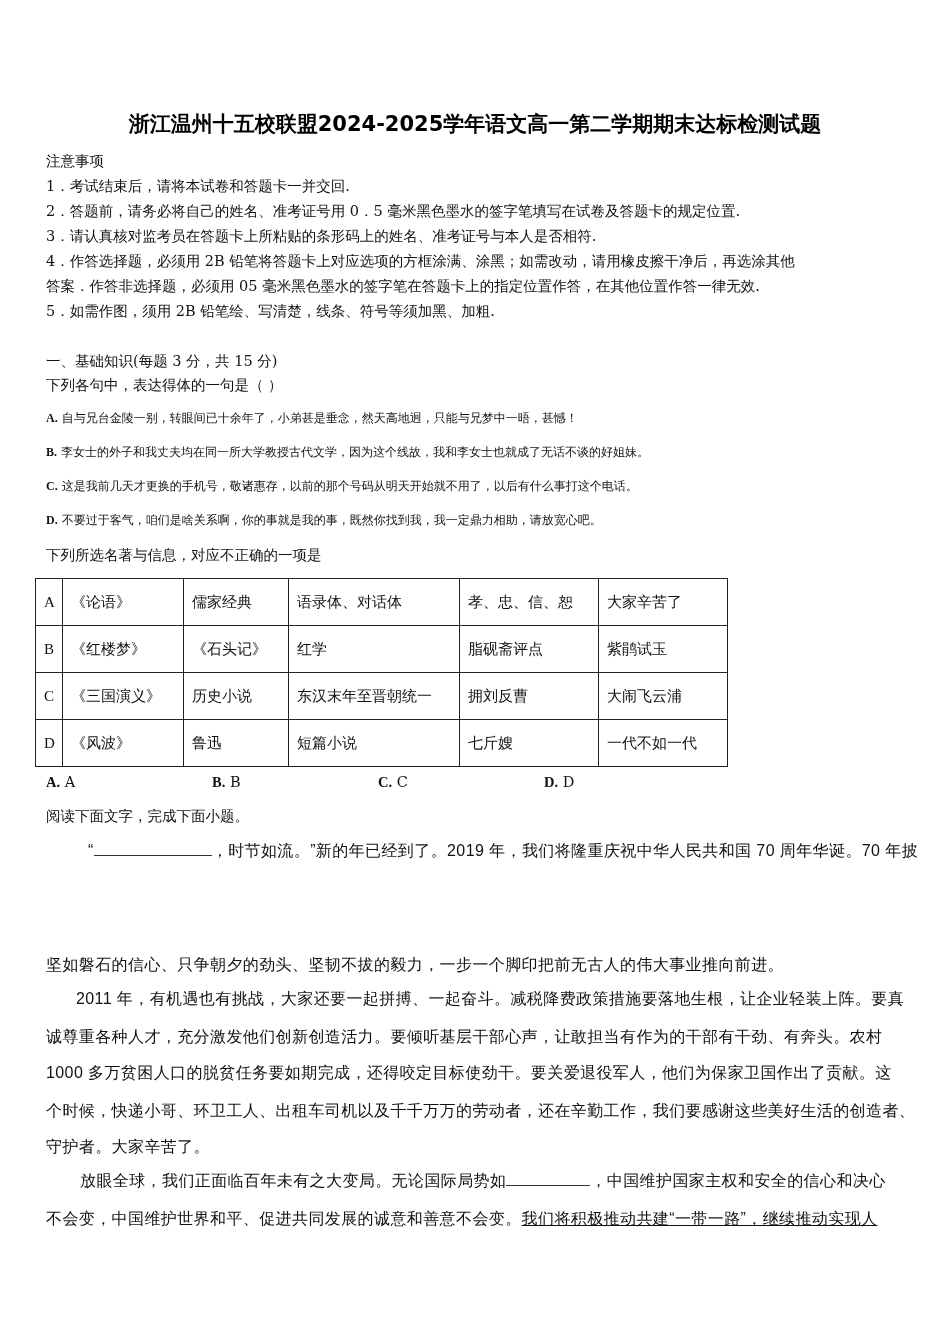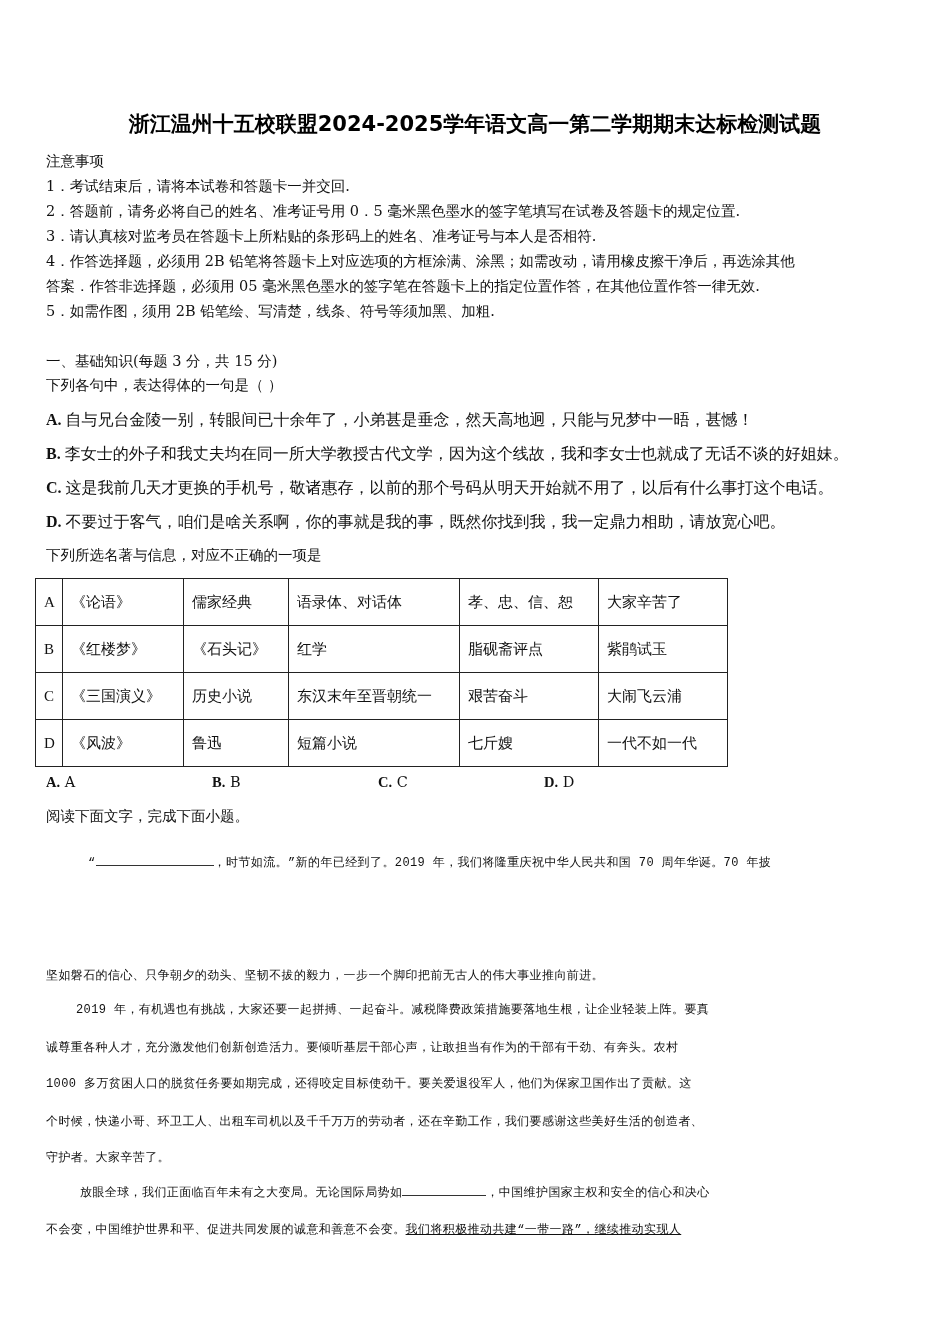--- a/index.html
+++ b/index.html
@@ -1,28 +1,28 @@
 <!DOCTYPE html>
 <html><head>
 <meta charset="utf-8">
 <style>
   html, body { margin: 0; padding: 0; background: #ffffff; }
   body { width: 950px; height: 1344px; position: relative; overflow: hidden; color: #111; font-family: "DejaVu Serif", "Liberation Serif", serif; }
   .page { position: absolute; left: 0; top: 0; width: 950px; height: 1344px; }
   .title { position: absolute; left: 0; width: 950px; top: 110px; text-align: center; font-family: "DejaVu Sans", "Liberation Sans", sans-serif; font-weight: bold; font-size: 21px; letter-spacing: 0px; color: #000; }
   .line { position: absolute; left: 46px; white-space: nowrap; font-size: 14.5px; color: #111; }
-  .opt { font-size: 16px; }
+  .opt { font-size: 12px; }
   .opt b { font-family: "Liberation Serif", serif; font-weight: bold; margin-right: 4px; }
   table.info { position: absolute; left: 35px; top: 578px; border-collapse: collapse; font-size: 15px; }
   table.info td { border: 1.5px solid #222; height: 46px; padding: 0 0 0 8px; vertical-align: middle; white-space: nowrap; }
   table.info td.k { width: 18px; padding-left: 8px; font-family: "Liberation Serif", serif; font-size: 15px; }
   .answers { position: absolute; top: 774px; left: 46px; font-size: 14.5px; width: 700px; }
   .answers span { position: absolute; white-space: nowrap; }
   .answers b { font-weight: bold; font-family: "Liberation Serif", serif; }
-  .para { position: absolute; left: 46px; width: 860px; white-space: nowrap; font-size: 12px; letter-spacing: 0.4px; font-family: Liberation Mono, monospace; margin-top: 12px; }
+  .para { position: absolute; left: 46px; width: 860px; white-space: nowrap; font-size: 16px; letter-spacing: 0.4px; font-family: Liberation Sans, sans-serif; }
   .blank { display: inline-block; border-bottom: 1px solid #333; height: 12px; vertical-align: baseline; }
   .u { text-decoration: underline; }
 </style>
 </head>
 <body>
 
 <div class="page">
 
   <div class="title">浙江温州十五校联盟2024-2025学年语文高一第二学期期末达标检测试题</div>
 
@@ -60,21 +60,21 @@
       <td>《石头记》</td>
       <td>红学</td>
       <td>脂砚斋评点</td>
       <td>紫鹃试玉</td>
     </tr>
     <tr>
       <td class="k">C</td>
       <td>《三国演义》</td>
       <td>历史小说</td>
       <td>东汉末年至晋朝统一</td>
-      <td>艰苦奋斗</td>
+      <td>拥刘反曹</td>
       <td>大闹飞云浦</td>
     </tr>
     <tr>
       <td class="k">D</td>
       <td>《风波》</td>
       <td>鲁迅</td>
       <td>短篇小说</td>
       <td>七斤嫂</td>
       <td>一代不如一代</td>
     </tr>
@@ -85,21 +85,21 @@
     <span style="left:0px"><b>A.</b> <span style="position:static">A</span></span>
     <span style="left:166px"><b>B.</b> <span style="position:static">B</span></span>
     <span style="left:332px"><b>C.</b> <span style="position:static">C</span></span>
     <span style="left:498px"><b>D.</b> <span style="position:static">D</span></span>
   </div>
 
   <div class="line" style="top:807px;">阅读下面文字，完成下面小题。</div>
 
   <div class="para" style="top:841px; left:88px;"><span>“</span><span class="blank" style="width:118px"></span><span>，时节如流。”新的年已经到了。2019 年，我们将隆重庆祝中华人民共和国 70 周年华诞。70 年披</span></div>
   <div class="para" style="top:955px;">坚如磐石的信心、只争朝夕的劲头、坚韧不拔的毅力，一步一个脚印把前无古人的伟大事业推向前进。</div>
-  <div class="para" style="top:989px; left:76px;">2019 年，有机遇也有挑战，大家还要一起拼搏、一起奋斗。减税降费政策措施要落地生根，让企业轻装上阵。要真</div>
+  <div class="para" style="top:989px; left:76px;">2011 年，有机遇也有挑战，大家还要一起拼搏、一起奋斗。减税降费政策措施要落地生根，让企业轻装上阵。要真</div>
   <div class="para" style="top:1027px;">诚尊重各种人才，充分激发他们创新创造活力。要倾听基层干部心声，让敢担当有作为的干部有干劲、有奔头。农村</div>
   <div class="para" style="top:1063px;">1000 多万贫困人口的脱贫任务要如期完成，还得咬定目标使劲干。要关爱退役军人，他们为保家卫国作出了贡献。这</div>
   <div class="para" style="top:1101px;">个时候，快递小哥、环卫工人、出租车司机以及千千万万的劳动者，还在辛勤工作，我们要感谢这些美好生活的创造者、</div>
   <div class="para" style="top:1137px;">守护者。大家辛苦了。</div>
   <div class="para" style="top:1209px;"><span>不会变，中国维护世界和平、促进共同发展的诚意和善意不会变。</span><span class="u">我们将积极推动共建“一带一路”，继续推动实现人</span></div>
   <div class="para" style="top:1171px; left:80px;"><span>放眼全球，我们正面临百年未有之大变局。无论国际局势如</span><span class="blank" style="width:84px"></span><span>，中国维护国家主权和安全的信心和决心</span></div>
 
 </div>
 
 </body></html>

